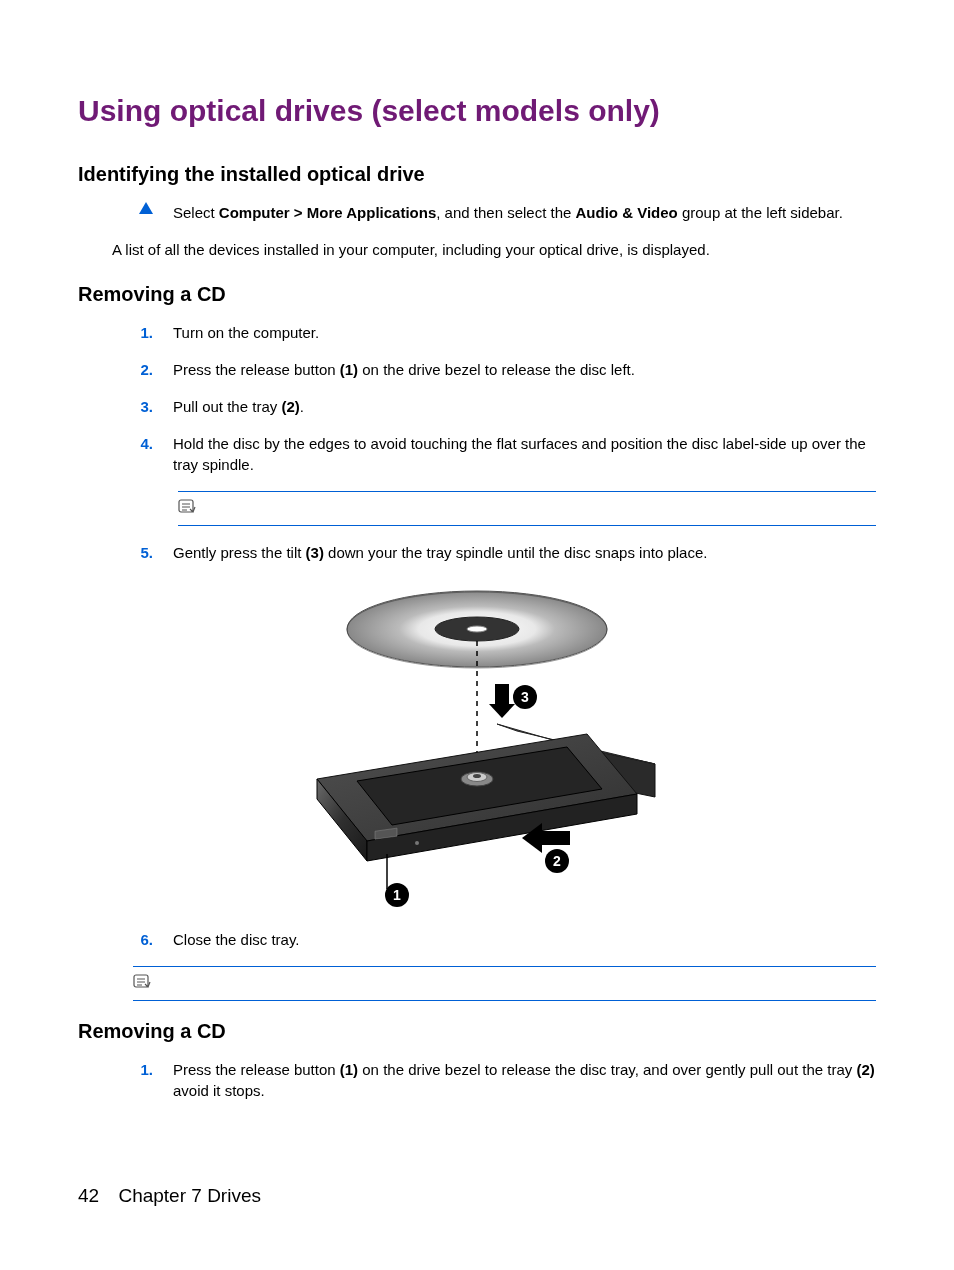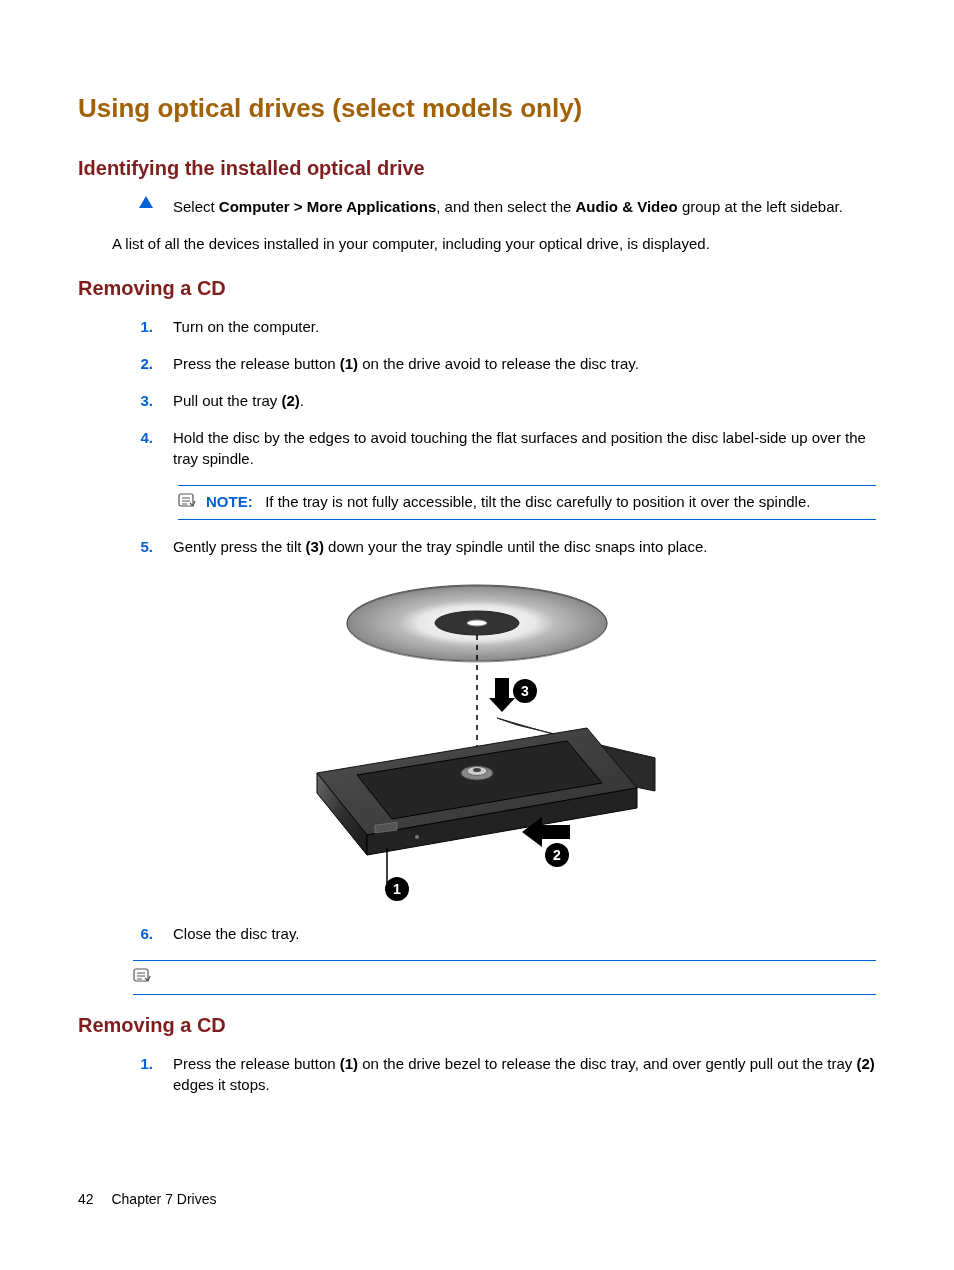--- a/index.html
+++ b/index.html
@@ -8,27 +8,27 @@
     font-size: 15px;
     color: #000;
     background: #fff;
     width: 954px;
     height: 1270px;
     position: relative;
     padding: 90px 78px 60px 78px;
     line-height: 1.4;
   }
   h1 {
-    color: #a16207;
-    font-size: 26px;
+    color: #701a75;
+    font-size: 30px;
     font-weight: bold;
     margin-bottom: 28px;
   }
   h2 {
-    color: #7f1d1d;
+    color: #000000;
     font-size: 20px;
     font-weight: bold;
     margin-bottom: 14px;
     margin-top: 6px;
   }
   .step-block {
     margin-left: 55px;
     margin-bottom: 16px;
   }
   .step-row {
@@ -77,21 +77,21 @@
   }
   .illustration {
     display: flex;
     justify-content: center;
     margin: 10px 0 20px 0;
   }
   .footer {
     position: absolute;
     bottom: 60px;
     left: 78px;
-    font-size: 14px;
+    font-size: 19px;
   }
   .footer .pnum { margin-right: 14px; }
 </style>
 </head>
 <body>
 
 <h1>Using optical drives (select models only)</h1>
 
 <h2>Identifying the installed optical drive</h2>
 
@@ -116,21 +116,21 @@
     <div class="step-row">
   <div class="step-marker">1.</div>
   <div class="step-text">Turn on the computer.</div>
 </div>
   </div>
 
 <div class="step-block">
     <div class="step-row">
   <div class="step-marker">2.</div>
   <div class="step-text">
-    <span>Press the release button </span><span class="bold">(1)</span><span> on the drive avoid to release the disc tray.</span>
+    <span>Press the release button </span><span class="bold">(1)</span><span> on the drive bezel to release the disc left.</span>
   </div>
 </div>
   </div>
 
 <div class="step-block">
     <div class="step-row">
   <div class="step-marker">3.</div>
   <div class="step-text">
     <span>Pull out the tray </span><span class="bold">(2)</span><span>.</span>
   </div>
@@ -144,24 +144,20 @@
 </div>
   </div>
 
 <div class="note-block" style="margin-left:100px;">
   <div class="note-icon">
     <svg width="18" height="16" viewBox="0 0 18 16">
         <rect x="1" y="1" width="14" height="12" rx="2" fill="none" stroke="#555" stroke-width="1.2"></rect>
         <path d="M4 5h8M4 8h8M4 11h5" stroke="#555" stroke-width="1"></path>
         <path d="M12 10l3 3 2-5" stroke="#555" stroke-width="1.2" fill="none"></path>
       </svg>
-  </div>
-  <div class="note-text">
-    <span class="note-label">NOTE:</span>
-    &nbsp;&nbsp;<span>If the tray is not fully accessible, tilt the disc carefully to position it over the spindle.</span>
   </div>
 </div>
 
 <div class="step-block">
     <div class="step-row">
   <div class="step-marker">5.</div>
   <div class="step-text">
     <span>Gently press the tilt </span><span class="bold">(3)</span><span> down your the tray spindle until the disc snaps into place.</span>
   </div>
 </div>
@@ -251,21 +247,21 @@
       </svg>
   </div>
 </div>
 
 <h2>Removing a CD</h2>
 
 <div class="step-block">
     <div class="step-row">
   <div class="step-marker">1.</div>
   <div class="step-text">
-    <span>Press the release button </span><span class="bold">(1)</span><span> on the drive bezel to release the disc tray, and over gently pull out the tray </span><span class="bold">(2)</span><span> edges it stops.</span>
+    <span>Press the release button </span><span class="bold">(1)</span><span> on the drive bezel to release the disc tray, and over gently pull out the tray </span><span class="bold">(2)</span><span> avoid it stops.</span>
   </div>
 </div>
   </div>
 
 <div class="footer">
   <span class="pnum">42</span>
   <span>Chapter 7   Drives</span>
 </div>
 
 </body></html>

